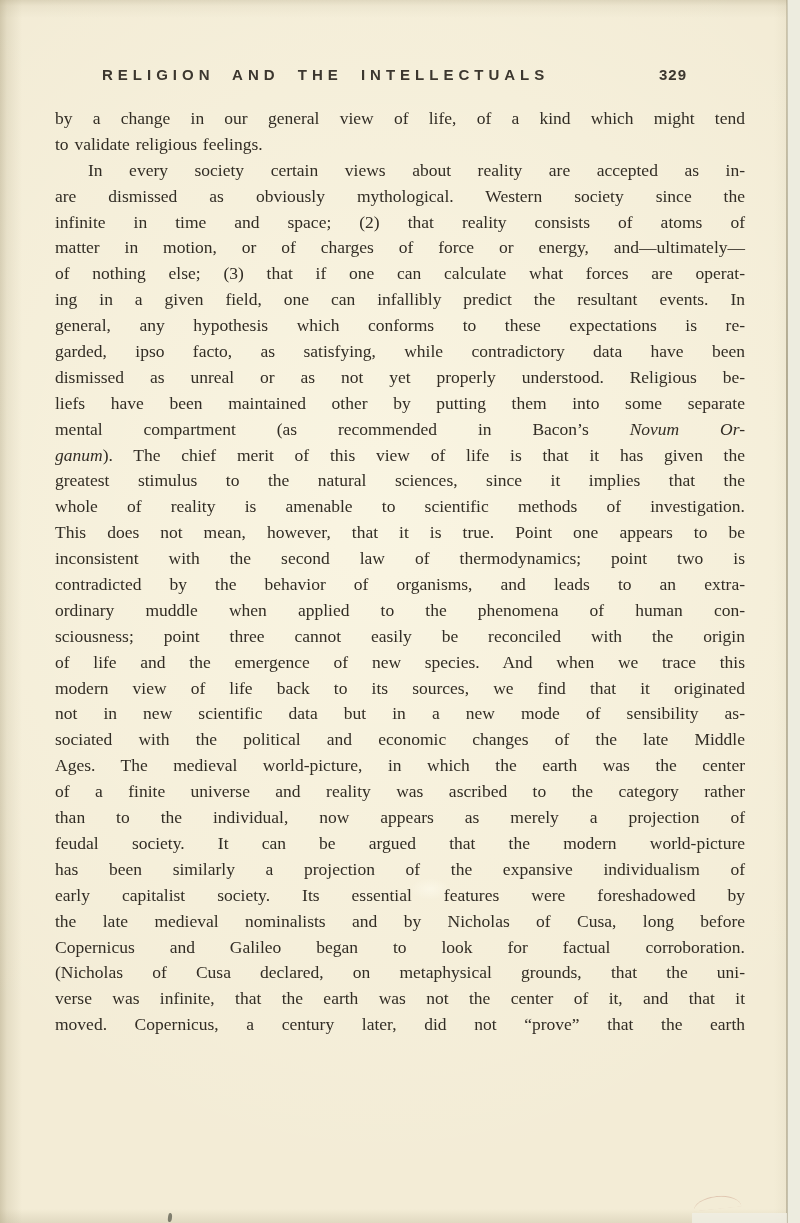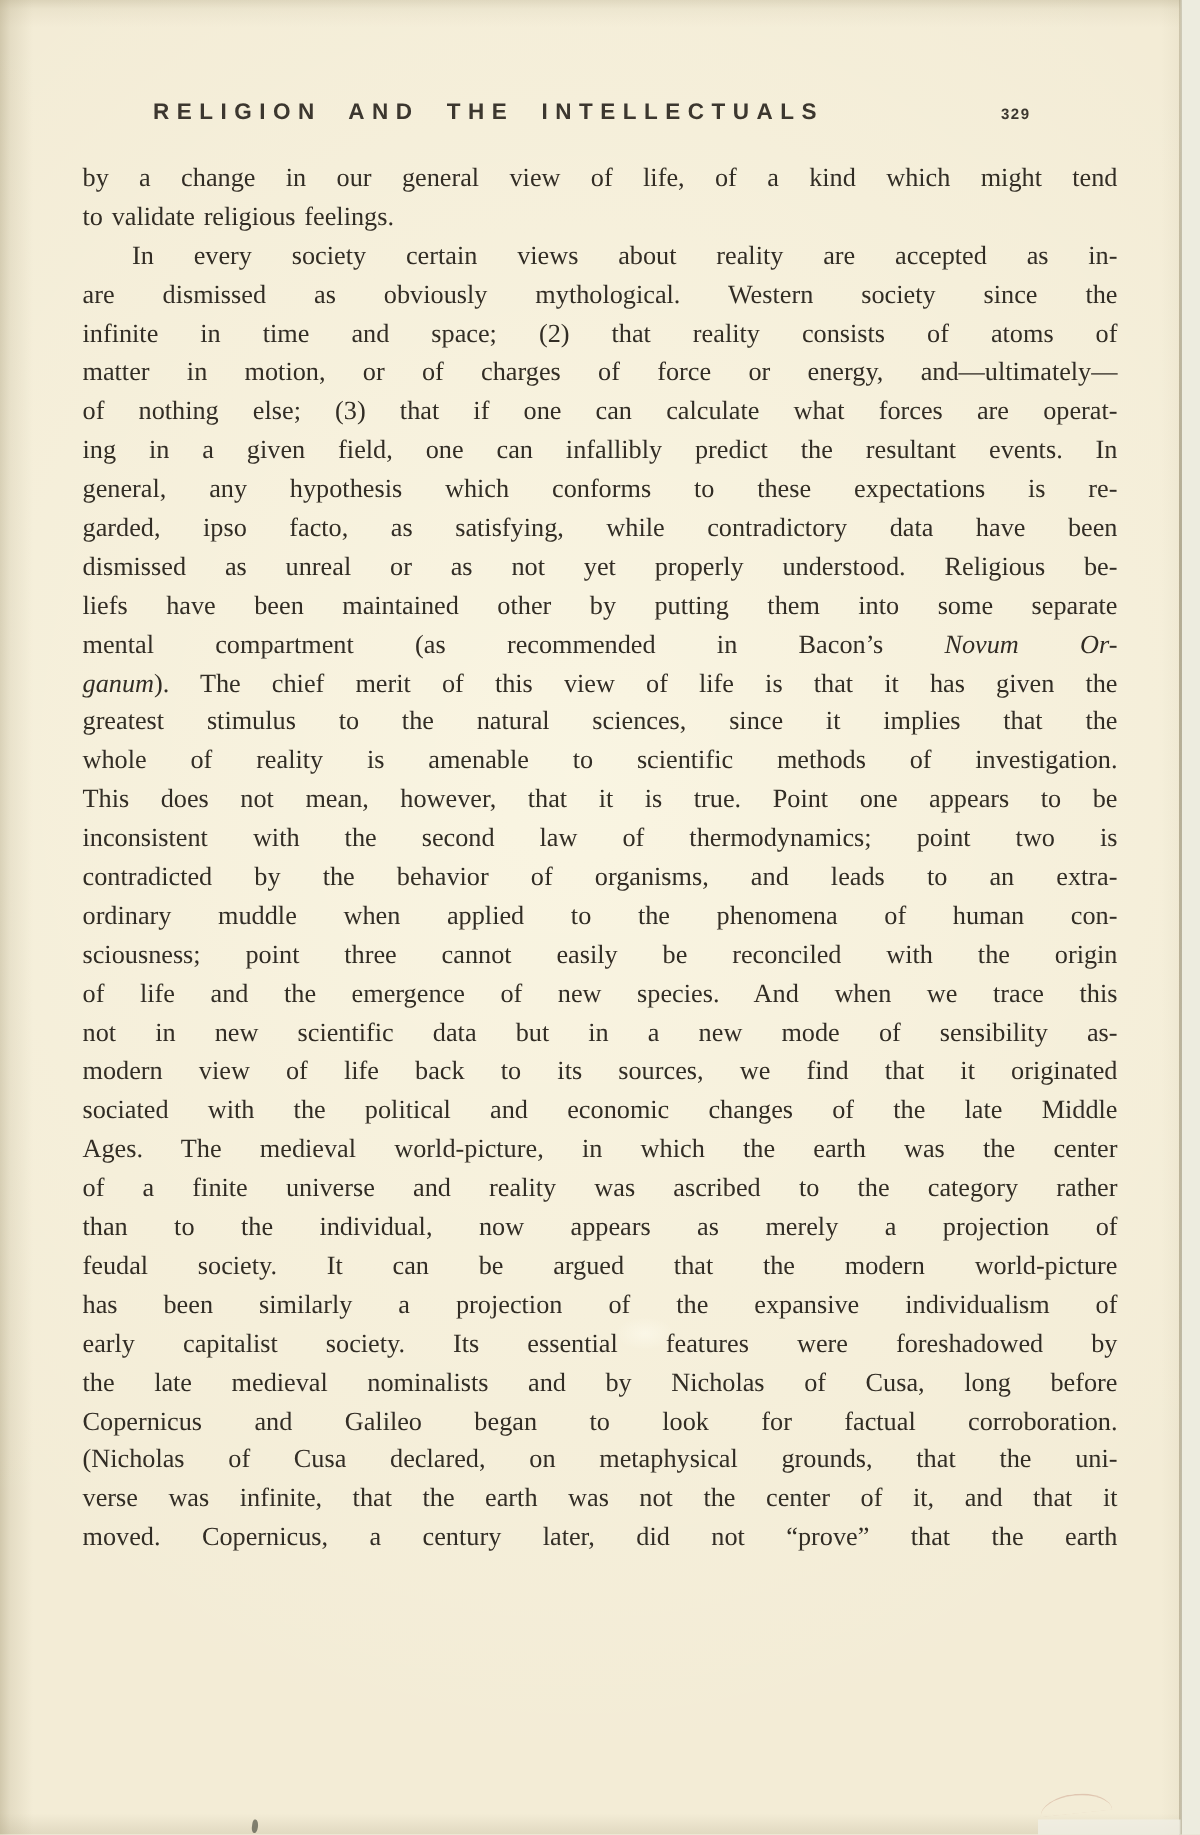--- a/index.html
+++ b/index.html
@@ -52,21 +52,21 @@
     position: absolute; left: 55px; top: 66px; width: 690px;
     display: flex; justify-content: space-between; align-items: baseline;
     font-family: "Liberation Sans", sans-serif;
     color: #3c372f;
   }
   .running-head .title {
     font-size: 15px; font-weight: bold;
     letter-spacing: 5px; word-spacing: 9px; margin-left: 47px;
   }
   .running-head .folio {
-    font-size: 10px; font-weight: bold; letter-spacing: 1px;
+    font-size: 15px; font-weight: bold; letter-spacing: 1px;
     margin-right: 58px;
   }
 
   .text-block {
     position: absolute; left: 55px; top: 106px; width: 690px;
     font-size: 17.5px; line-height: 25.9px;
     color: #322d25;
     word-spacing: 1.5px;
   }
   .line {
@@ -111,22 +111,22 @@
       <div class="line"><span>mental compartment (as recommended in Bacon’s </span><i>Novum Or-</i></div>
       <div class="line"><i>ganum</i><span>). The chief merit of this view of life is that it has given the</span></div>
       <div class="line"><span>greatest stimulus to the natural sciences, since it implies that the</span></div>
       <div class="line"><span>whole of reality is amenable to scientific methods of investigation.</span></div>
       <div class="line"><span>This does not mean, however, that it is true. Point one appears to be</span></div>
       <div class="line"><span>inconsistent with the second law of thermodynamics; point two is</span></div>
       <div class="line"><span>contradicted by the behavior of organisms, and leads to an extra-</span></div>
       <div class="line"><span>ordinary muddle when applied to the phenomena of human con-</span></div>
       <div class="line"><span>sciousness; point three cannot easily be reconciled with the origin</span></div>
       <div class="line"><span>of life and the emergence of new species. And when we trace this</span></div>
+      <div class="line"><span>modern view of life back to its sources, we find that it originated</span></div>
       <div class="line"><span>not in new scientific data but in a new mode of sensibility as-</span></div>
-      <div class="line"><span>modern view of life back to its sources, we find that it originated</span></div>
       <div class="line"><span>sociated with the political and economic changes of the late Middle</span></div>
       <div class="line"><span>Ages. The medieval world-picture, in which the earth was the center</span></div>
       <div class="line"><span>of a finite universe and reality was ascribed to the category rather</span></div>
       <div class="line"><span>than to the individual, now appears as merely a projection of</span></div>
       <div class="line"><span>feudal society. It can be argued that the modern world-picture</span></div>
       <div class="line"><span>has been similarly a projection of the expansive individualism of</span></div>
       <div class="line"><span>early capitalist society. Its essential features were foreshadowed by</span></div>
       <div class="line"><span>the late medieval nominalists and by Nicholas of Cusa, long before</span></div>
       <div class="line"><span>Copernicus and Galileo began to look for factual corroboration.</span></div>
       <div class="line"><span>(Nicholas of Cusa declared, on metaphysical grounds, that the uni-</span></div>

